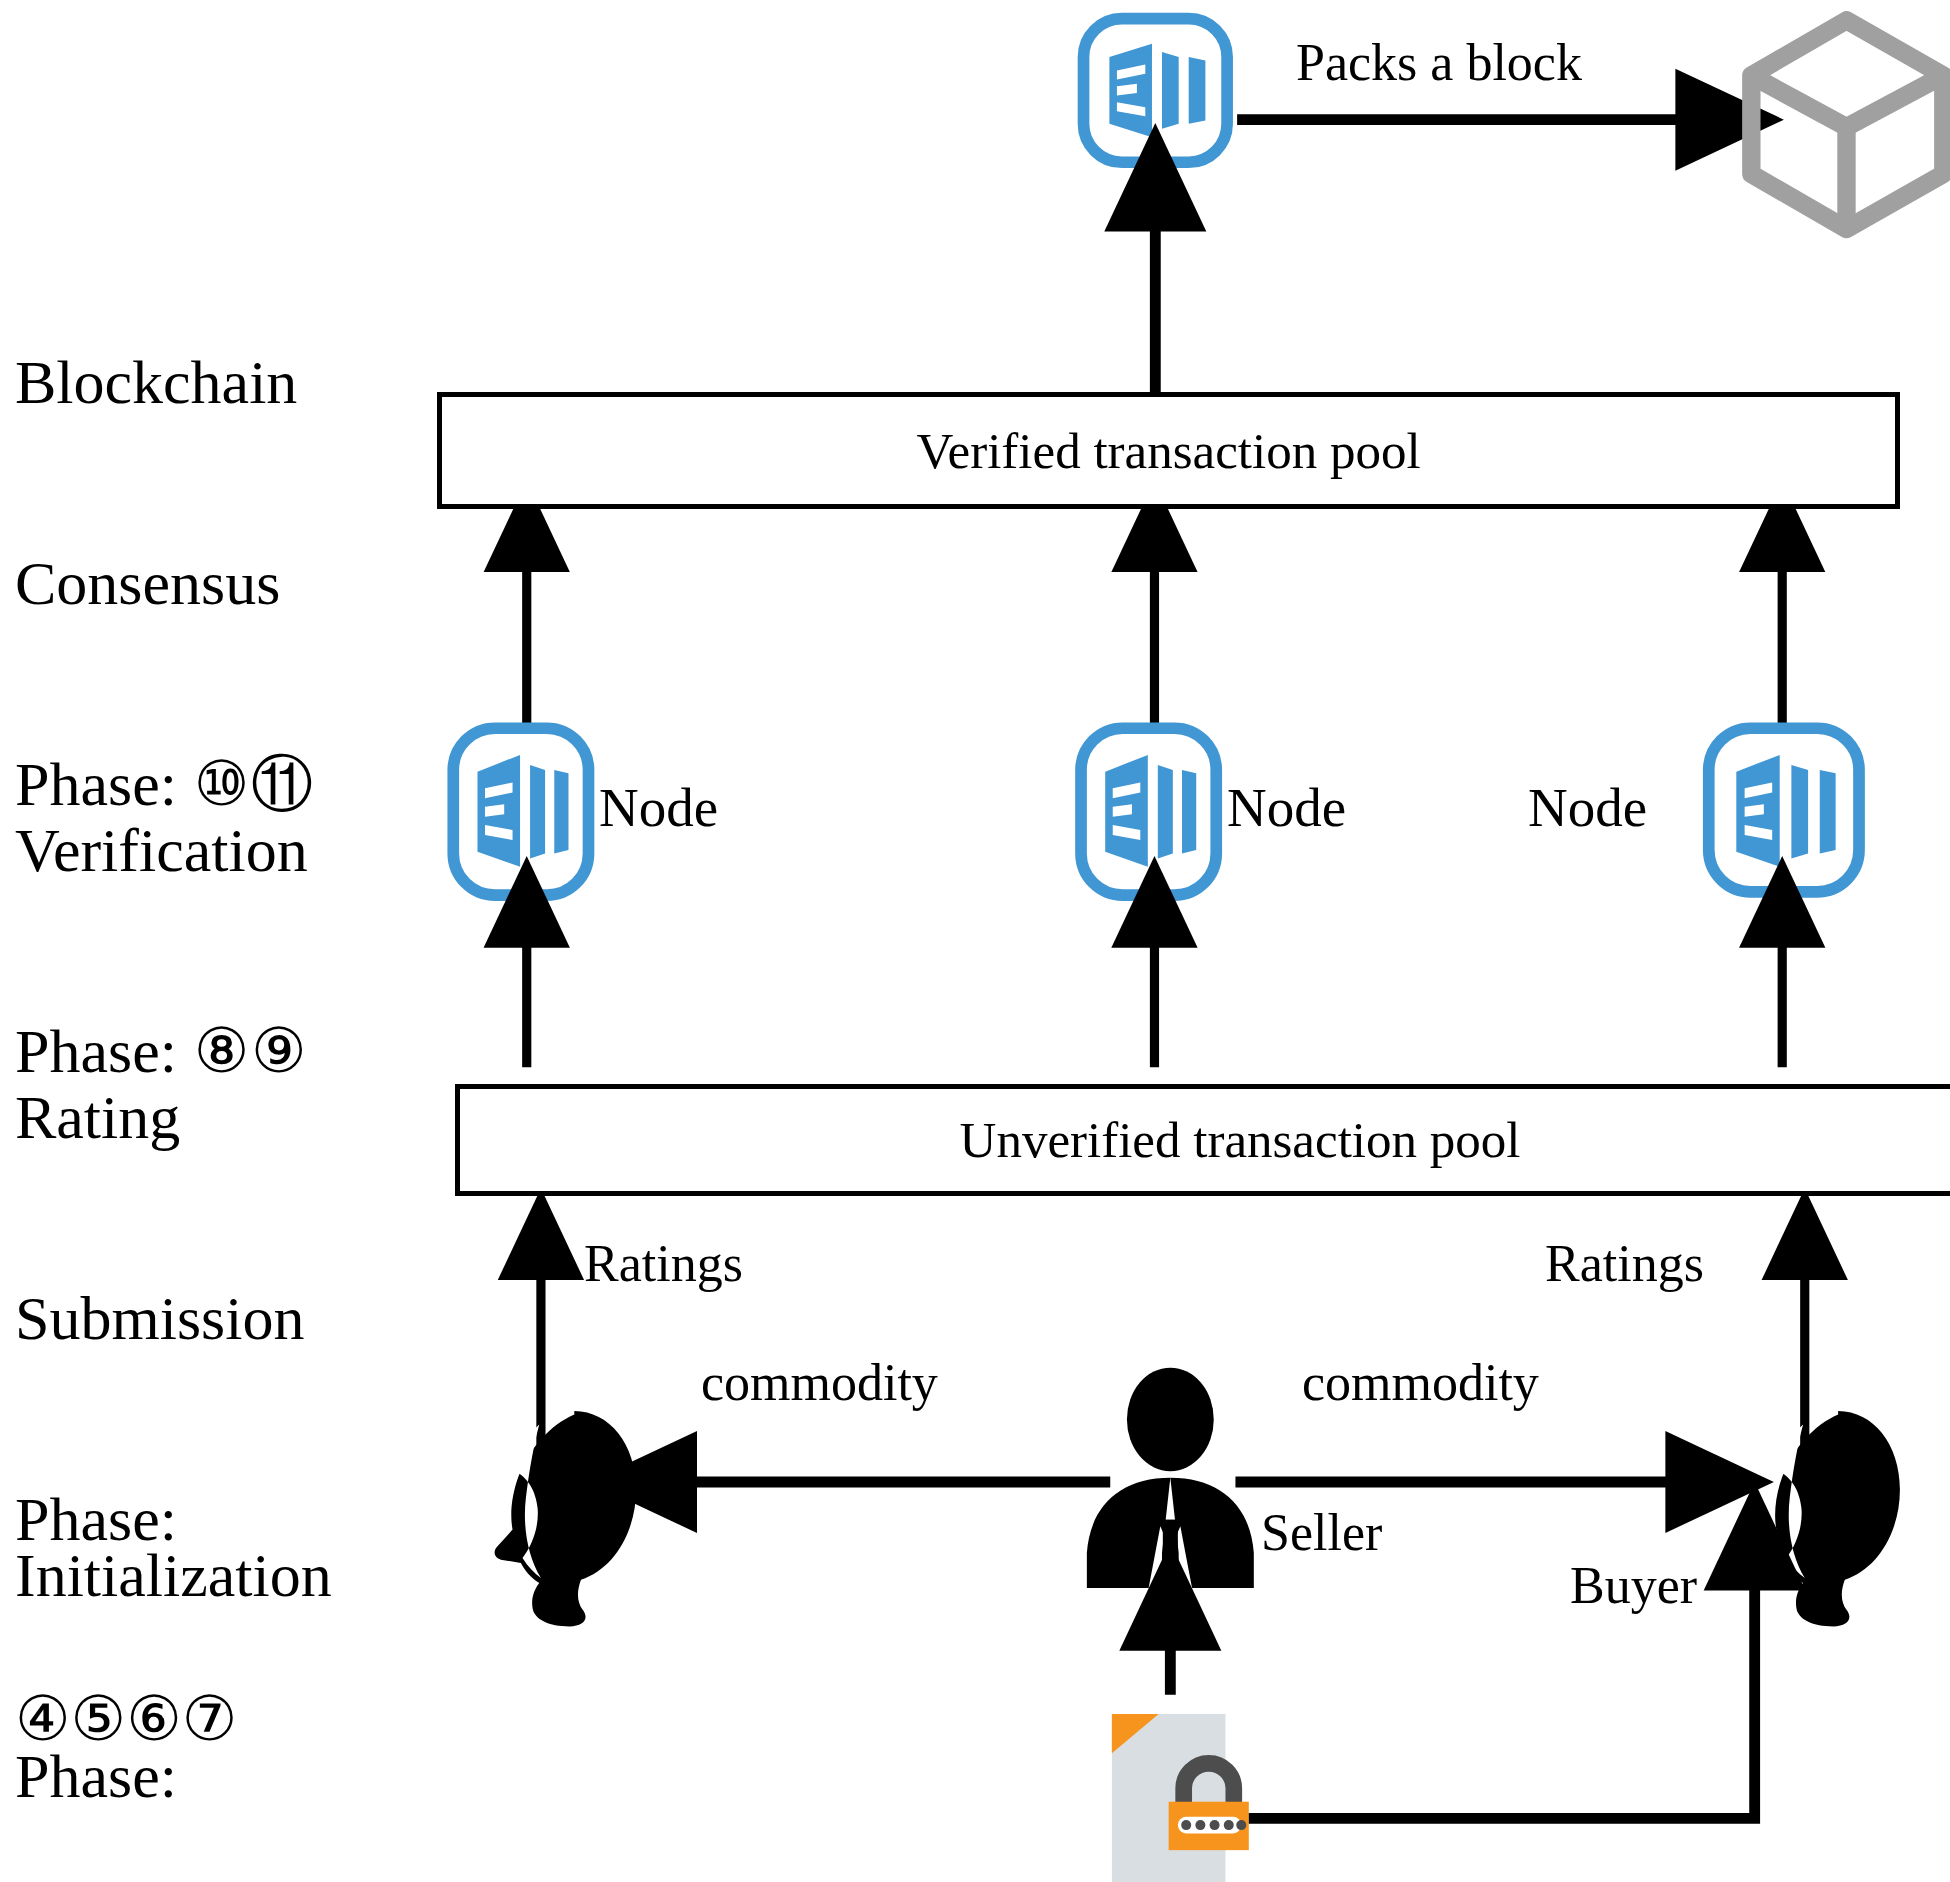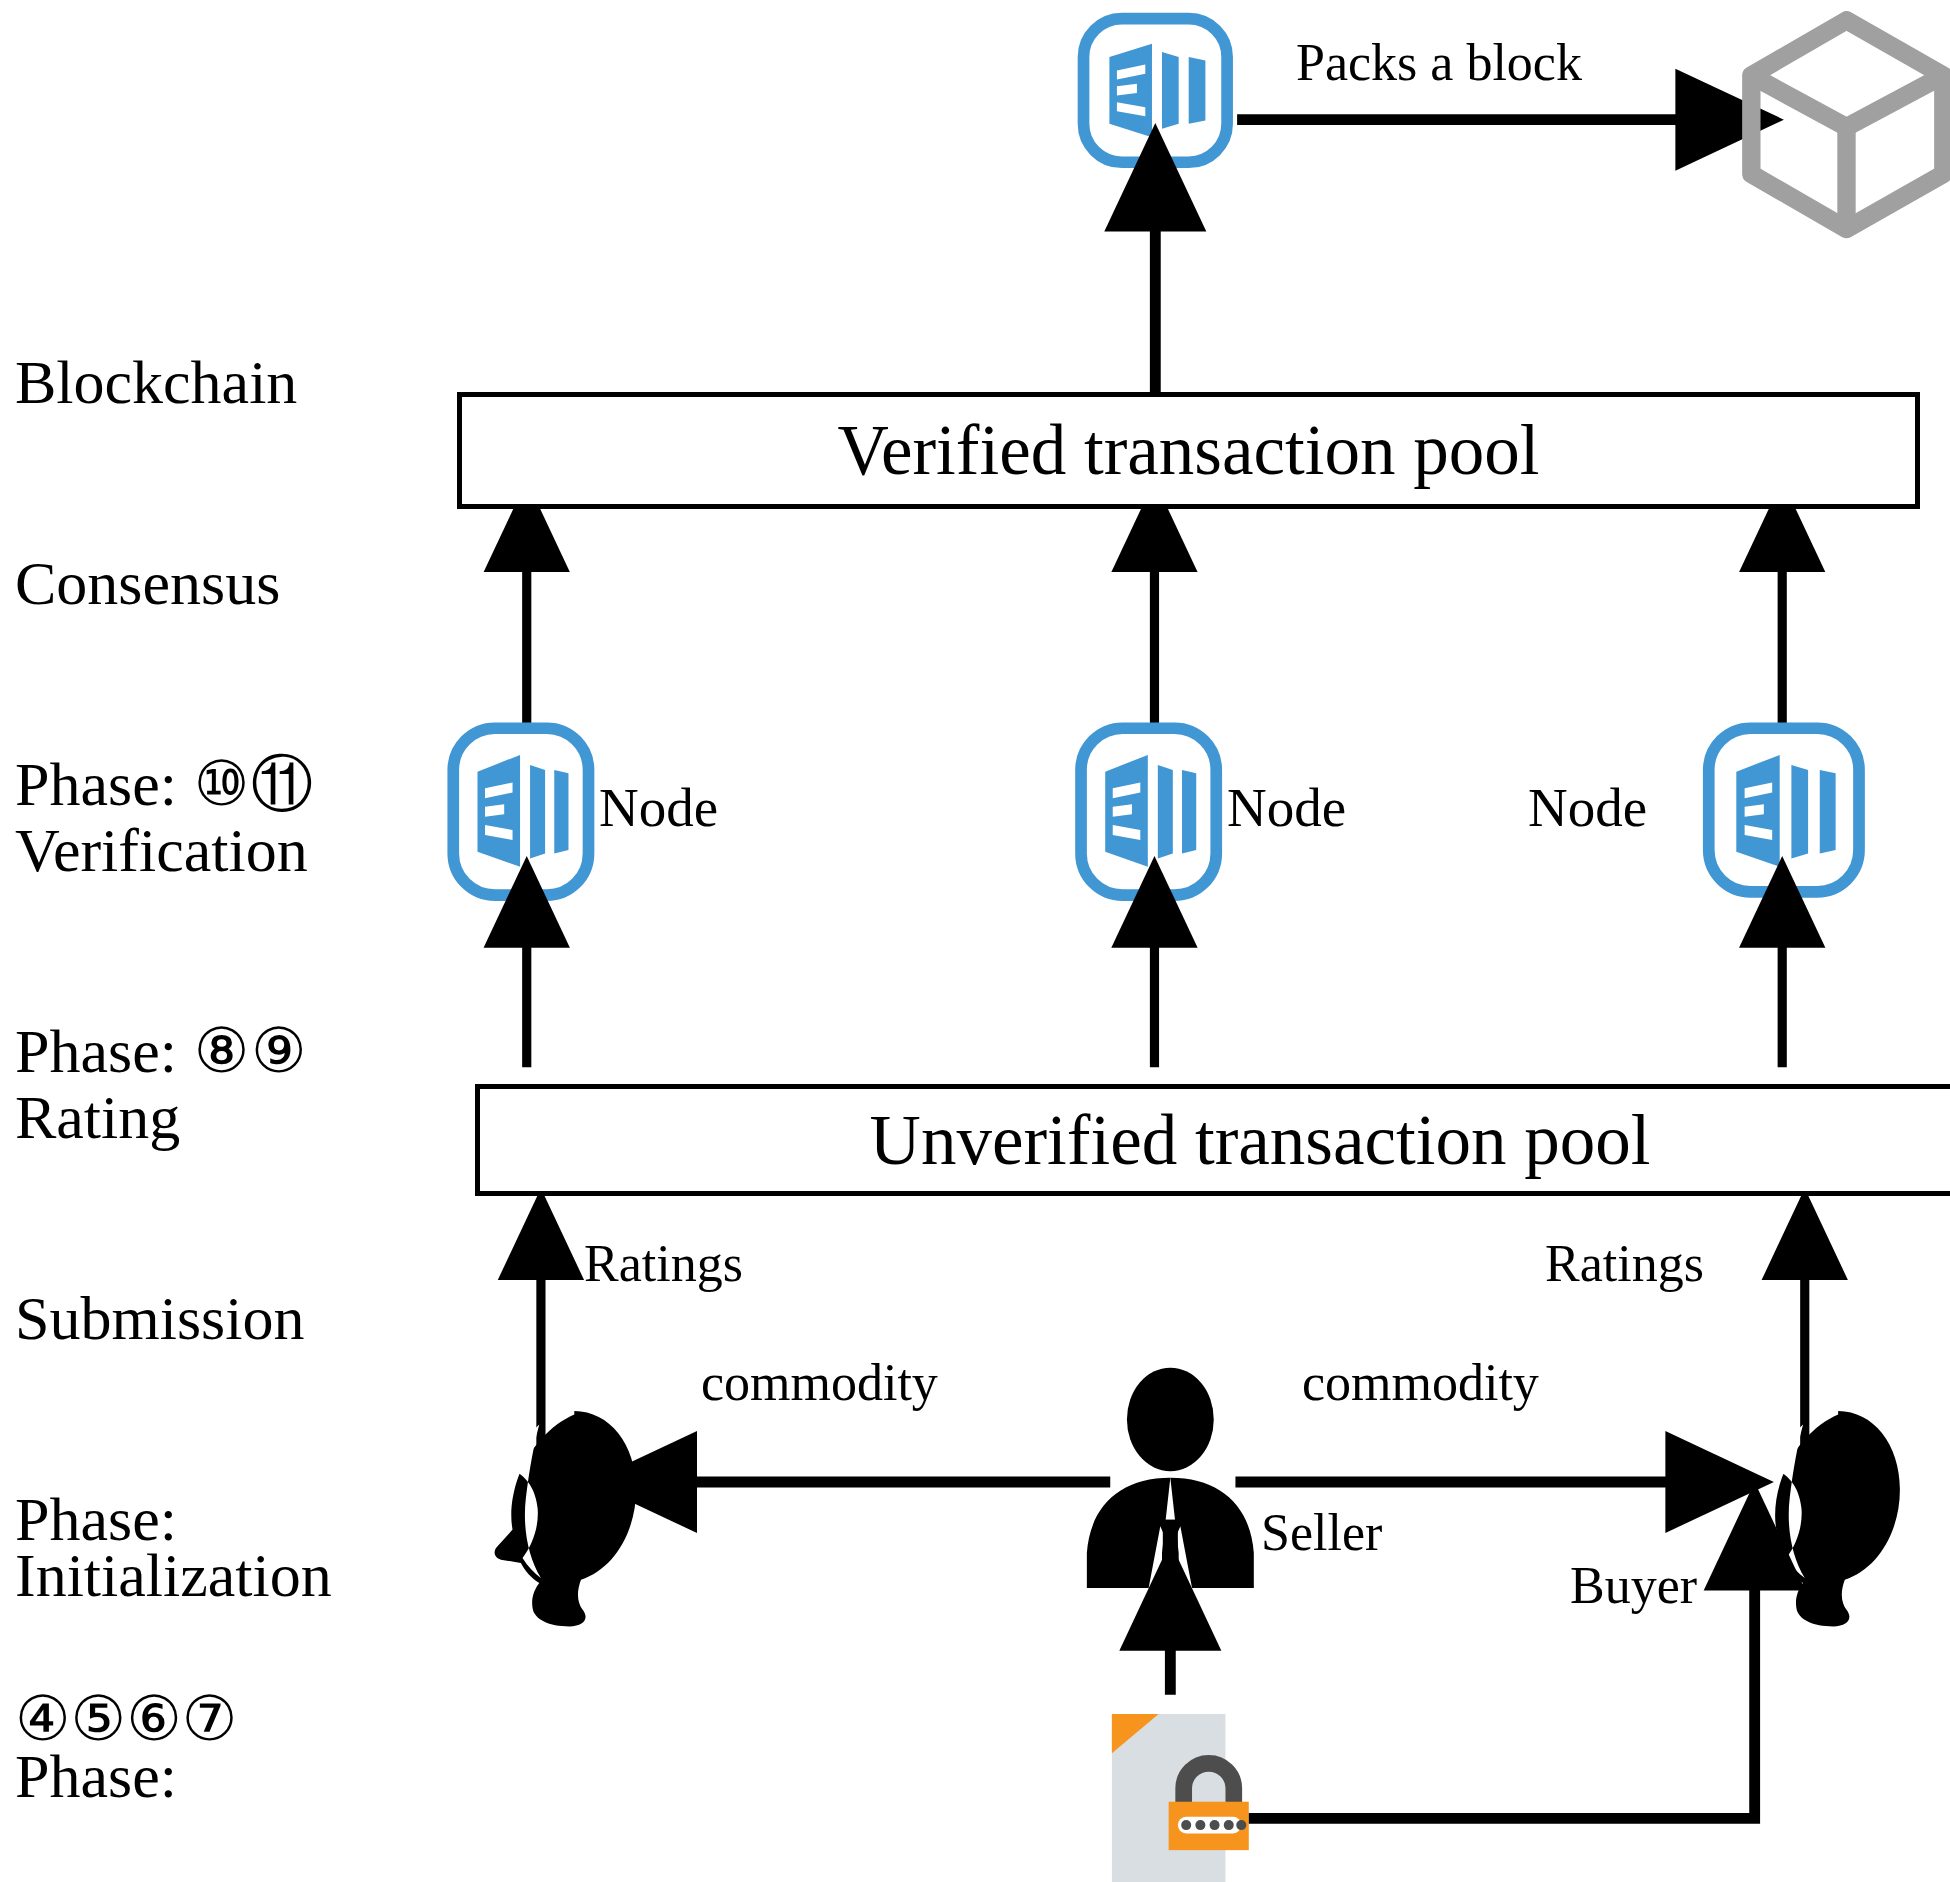--- a/index.html
+++ b/index.html
@@ -3,21 +3,21 @@
 <meta charset="utf-8">
 <style>
   html,body{margin:0;padding:0;background:#ffffff;}
   body{width:1950px;height:1883px;position:relative;overflow:hidden;
        font-family:"Liberation Serif","DejaVu Serif",serif;color:#000;}
   .stage{position:absolute;left:0;top:0;width:1950px;height:1883px;}
   .lbl{position:absolute;white-space:pre;line-height:1.08;}
   .phase-label{font-size:62px;letter-spacing:0px;}
   .circnum{font-size:62px;}
   .boxlbl{position:absolute;display:flex;align-items:center;justify-content:center;
-          border:5.8px solid #000;background:#fff;font-size:71px;box-sizing:border-box;margin-left:20px;}
+          border:5.8px solid #000;background:#fff;font-size:51px;box-sizing:border-box;}
   .nodelbl{position:absolute;font-size:55px;white-space:nowrap;}
   .arrowlbl{position:absolute;font-size:52px;white-space:nowrap;}
   svg{position:absolute;left:0;top:0;overflow:visible;}
 </style>
 </head>
 <body>
 
 <div class="stage">
 
   <svg width="1950" height="1883" viewBox="0 0 2336 2255">

